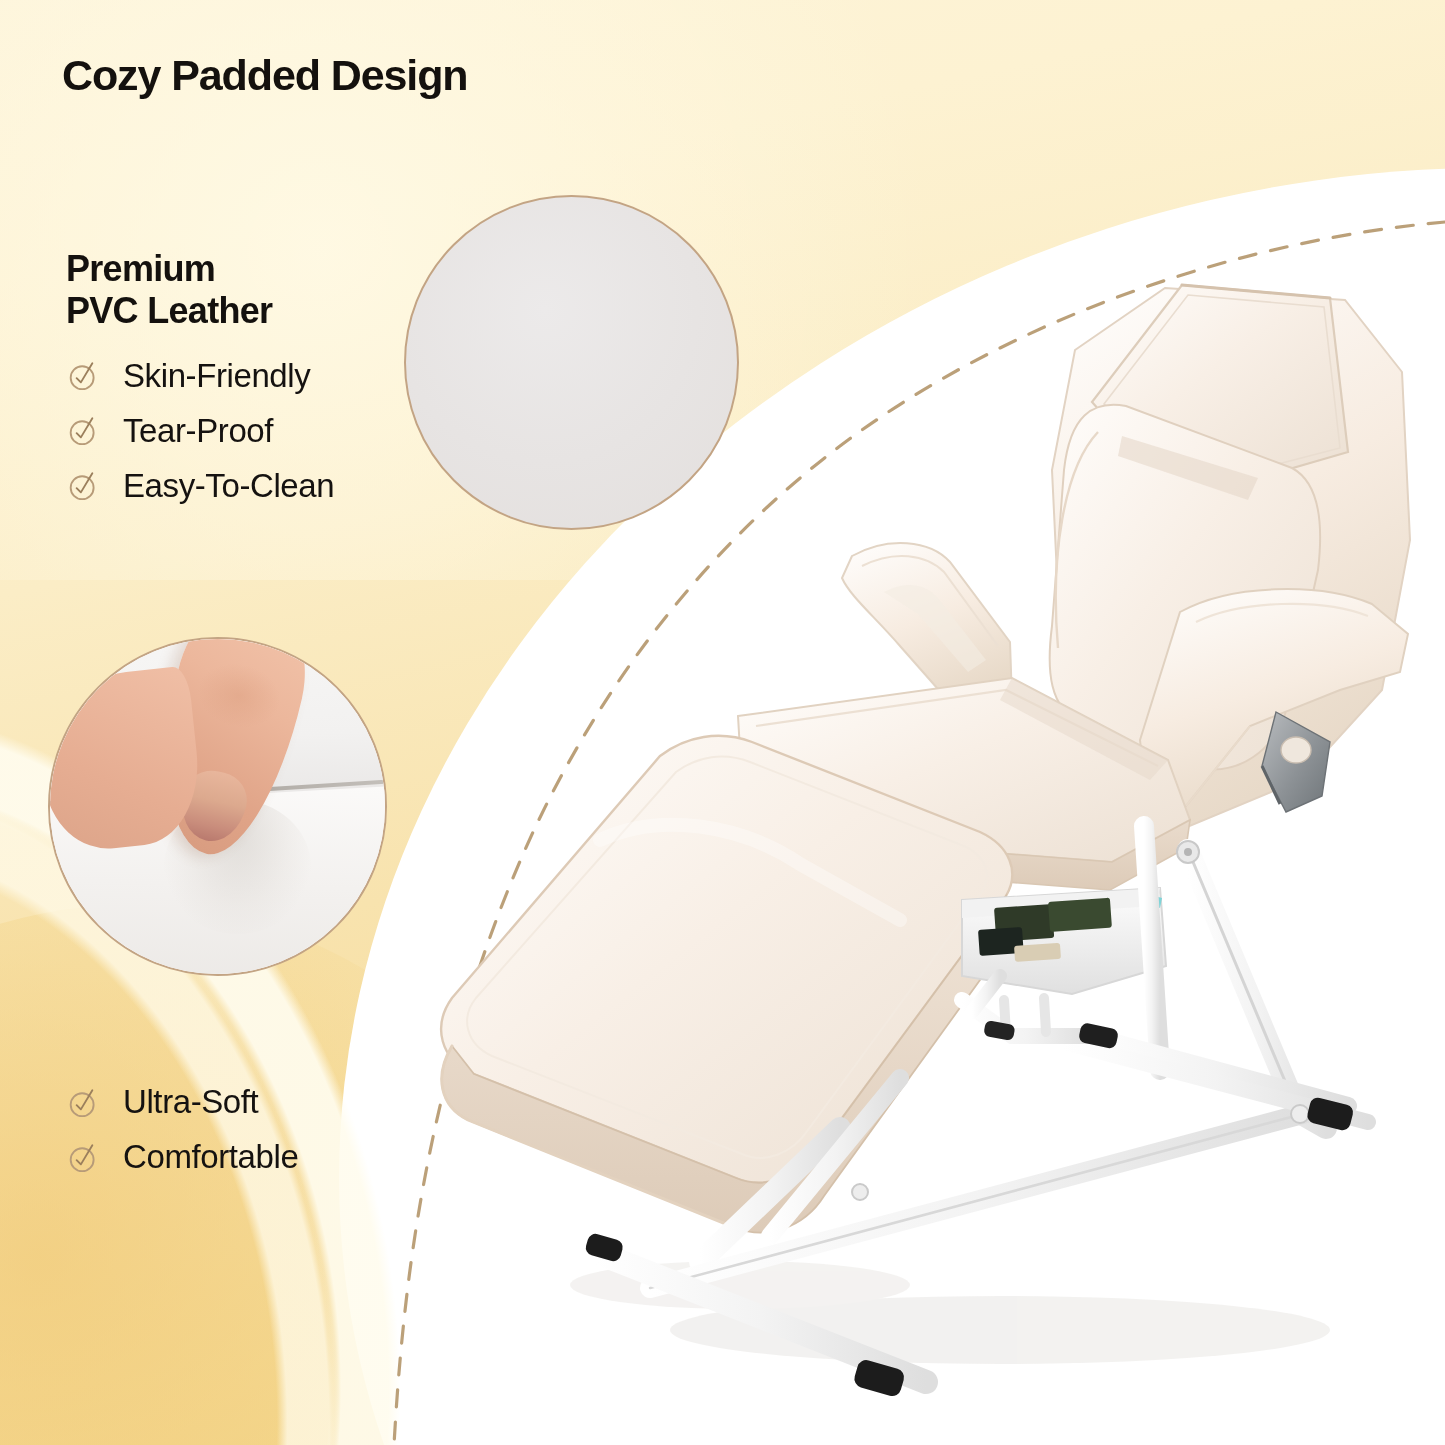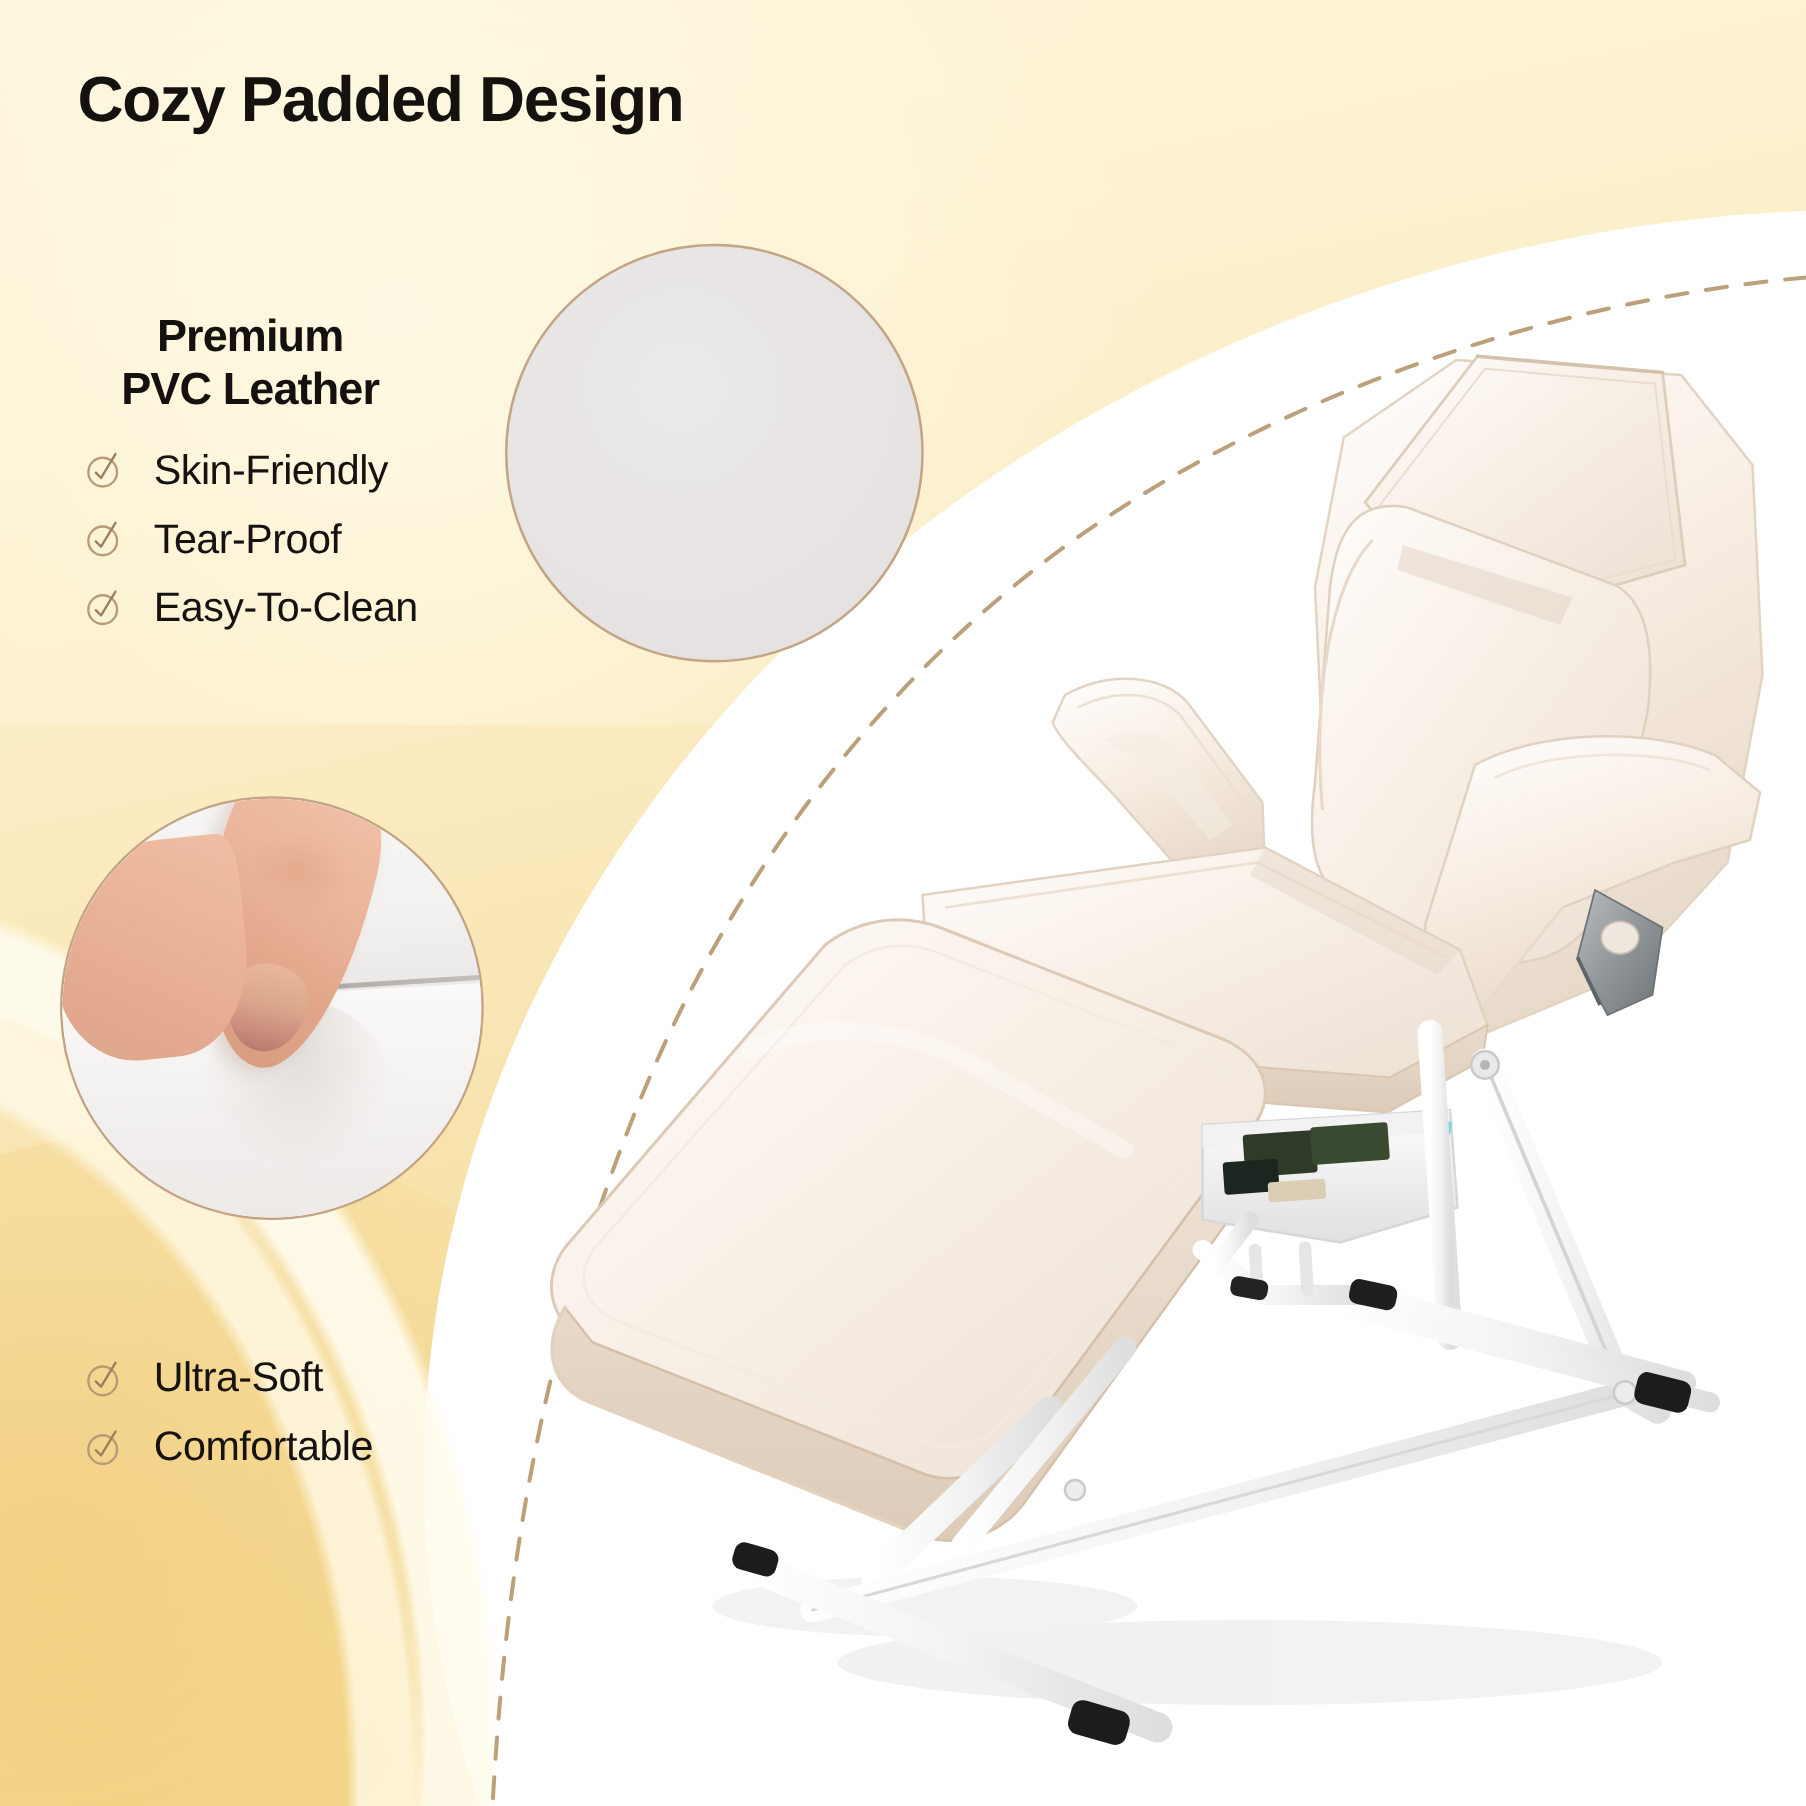--- a/index.html
+++ b/index.html
@@ -74,29 +74,29 @@
       rgba(255,250,230,0.85) 0%, rgba(255,250,230,0) 70%);
   }
 
   
   .dash-layer { position: absolute; inset: 0; pointer-events: none; }
 
   
   .title {
     position: absolute;
     left: 62px; top: 52px;
-    font-size: 51px;
+    font-size: 43px;
     font-weight: 700;
     letter-spacing: -1.1px;
     color: #14110e;
     line-height: 1.08;
     white-space: nowrap;
   }
 
-  .feature-block { position: absolute; text-align: center; }
+  .feature-block { position: absolute; }
   .feature-block.b1 { left: 66px; top: 248px; }
   .feature-block.b2 { left: 66px; top: 1058px; }
 
   .feature-head {
     font-size: 36px;
     font-weight: 700;
     color: #14110e;
     letter-spacing: -0.7px;
     line-height: 1.16;
     white-space: pre-line;

